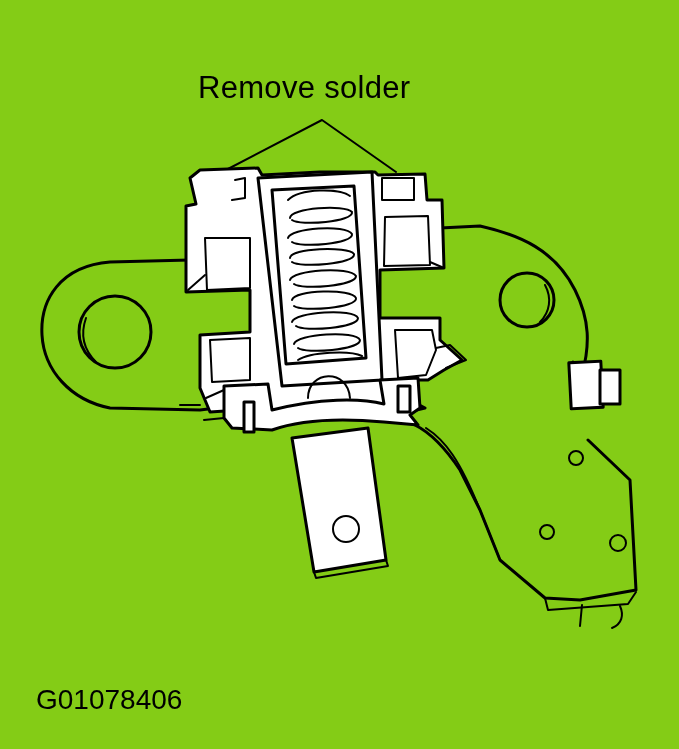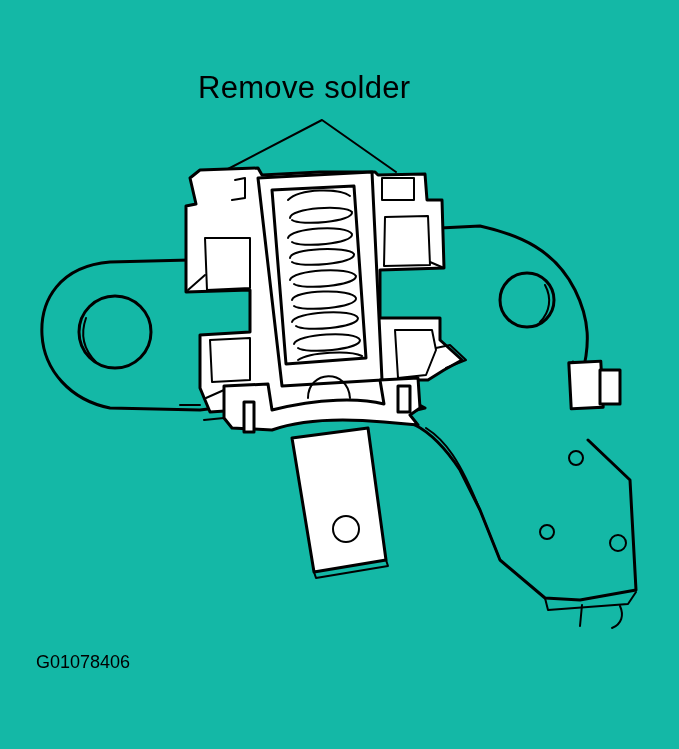--- a/index.html
+++ b/index.html
@@ -1,38 +1,38 @@
 <!DOCTYPE html>
 <html><head>
   <meta charset="utf-8">
   <style>
     html, body { margin: 0; padding: 0; background: #ffffff; }
     .canvas {
       position: relative;
       width: 679px;
       height: 749px;
-      background: #14b8a6;
+      background: #84cc16;
       overflow: hidden;
     }
     .callout {
       position: absolute;
       left: 198px;
       top: 70px;
       font-family: "Liberation Sans", sans-serif;
       font-size: 31px;
       color: #000;
       letter-spacing: 0.3px;
       white-space: nowrap;
     }
     .figure-id {
       position: absolute;
       left: 36px;
-      top: 652px;
+      top: 684px;
       font-family: "Liberation Sans", sans-serif;
-      font-size: 18px;
+      font-size: 28px;
       color: #000;
       white-space: nowrap;
     }
     svg.drawing {
       position: absolute;
       left: 0; top: 0;
       width: 679px; height: 749px;
     }
     .ln { fill: none; stroke: #000; stroke-width: 3; stroke-linejoin: round; stroke-linecap: round; }
     .ln2 { fill: none; stroke: #000; stroke-width: 2; stroke-linejoin: round; stroke-linecap: round; }

